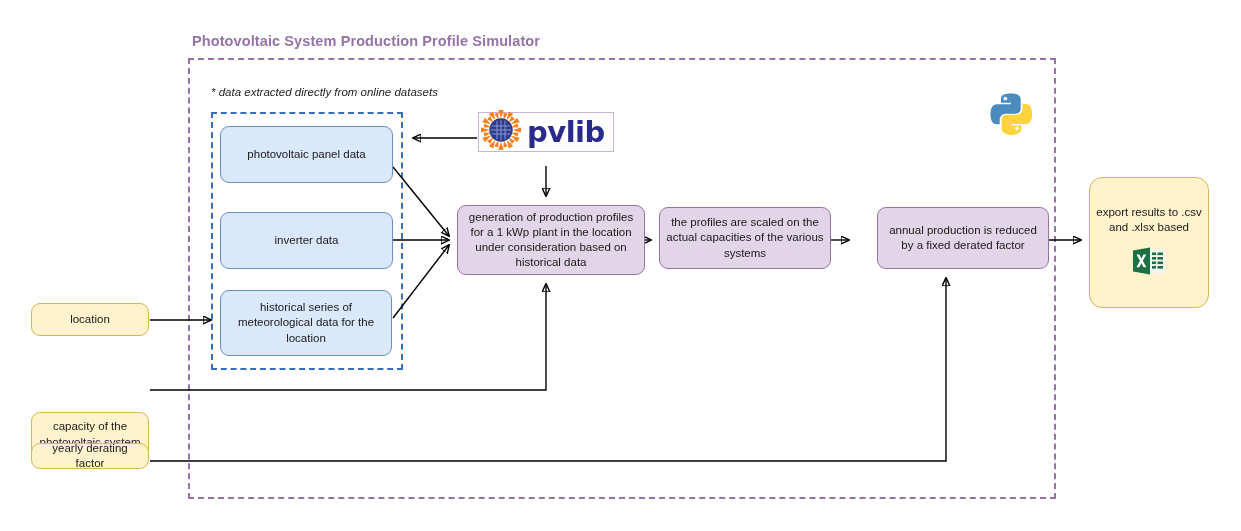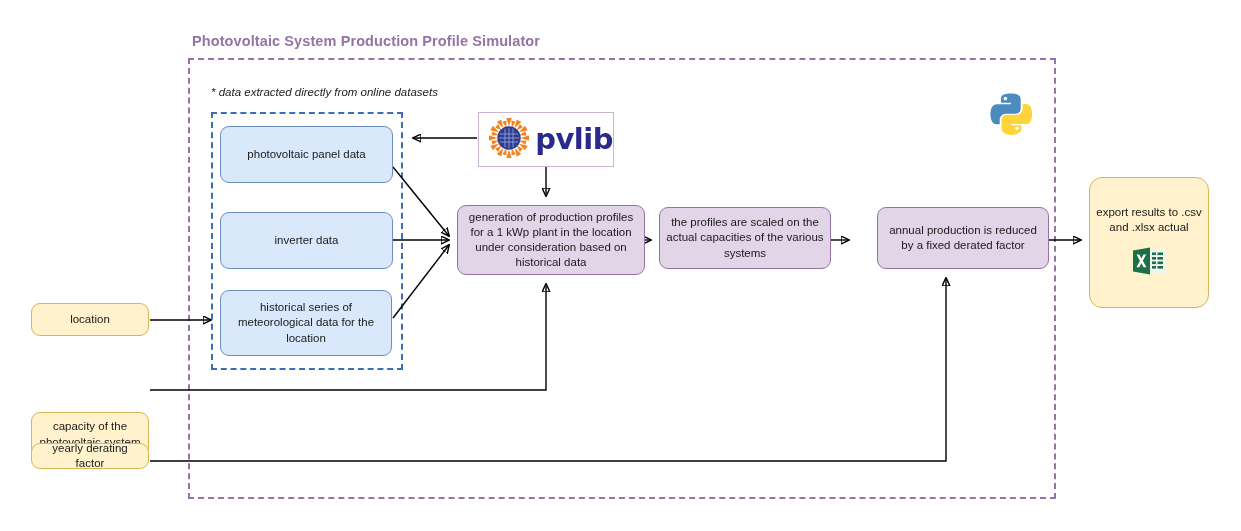--- a/index.html
+++ b/index.html
@@ -60,23 +60,23 @@
 
   
   .n-export{
     left:1089px;top:177px;width:120px;height:131px;border-radius:13px;
     flex-direction:column; gap:10px;
   }
   .n-export .lbl{font-size:11.5px;line-height:1.32;}
 
   
   .pvlib-box{
-    left:478px;top:112px;width:136px;height:55px;
+    left:478px;top:112px;width:136px;height:40px;
     background:#ffffff;border:1.5px solid #cdb4d6;
-    display:flex;align-items:center;justify-content:flex-end;gap:4px;
+    display:flex;align-items:center;justify-content:flex-start;gap:4px;
   }
   .pvlib-word{
     font-size:29px;font-weight:bold;color:#2a2a8c;line-height:1;
     font-family:"DejaVu Sans",sans-serif;letter-spacing:-.5px;
   }
 
   
   .python-logo{left:988px;top:90px;width:46px;height:46px;}
 
   
@@ -153,21 +153,21 @@
     <span>location</span>
   </div>
   <div class="abs node yellow n-capacity">
     <span>capacity of the photovoltaic system</span>
   </div>
   <div class="abs node yellow n-derating">
     <span>yearly derating factor</span>
   </div>
 
   <div class="abs node yellow n-export">
-    <span class="lbl">export results to .csv and .xlsx actual</span>
+    <span class="lbl">export results to .csv and .xlsx based</span>
     <span>
       <svg class="excel-icon" viewBox="0 0 36 30">
         <rect x="17" y="3" width="17" height="24" fill="#f1f5f1"></rect>
         <g fill="#1d7044">
           <rect x="21" y="6.5" width="4" height="2.6"></rect>
             <rect x="26.5" y="6.5" width="5.5" height="2.6"></rect>
           <rect x="21" y="11" width="4" height="2.6"></rect>
             <rect x="26.5" y="11" width="5.5" height="2.6"></rect>
           <rect x="21" y="15.5" width="4" height="2.6"></rect>
             <rect x="26.5" y="15.5" width="5.5" height="2.6"></rect>

